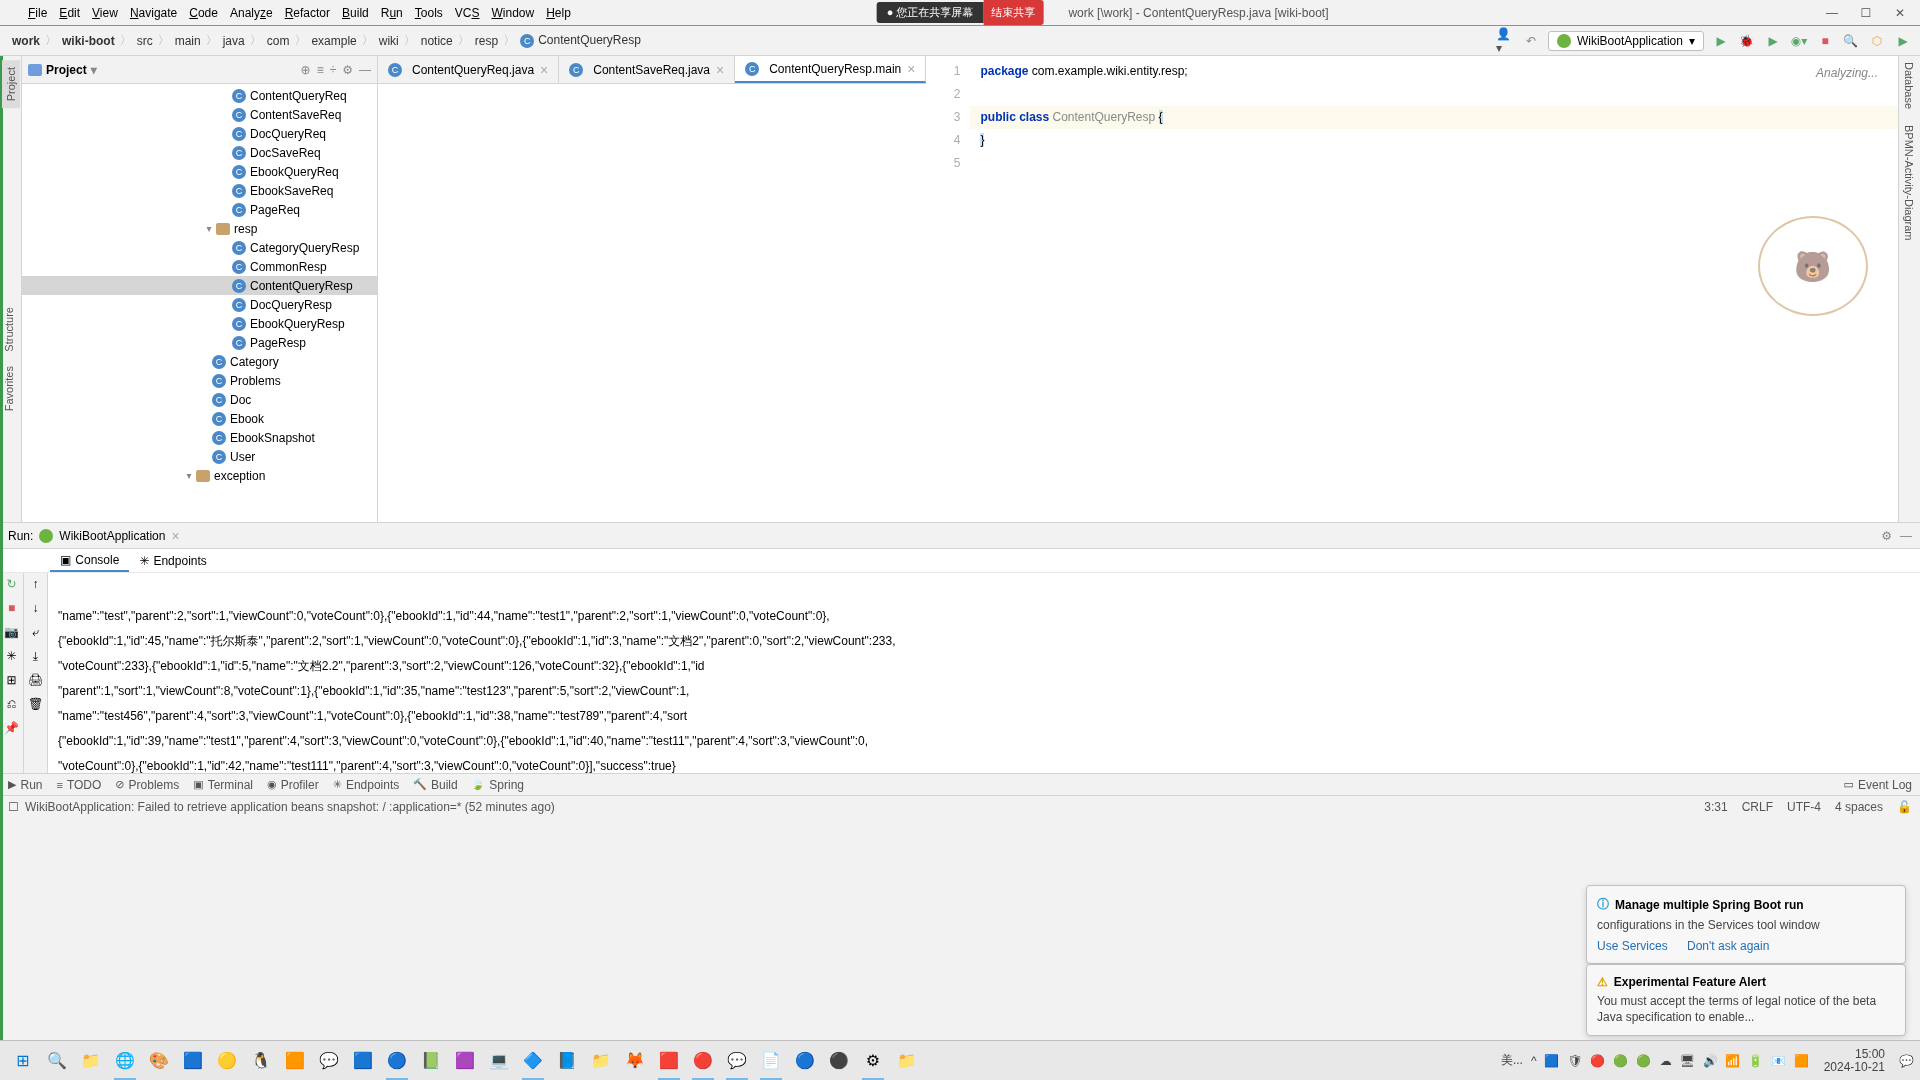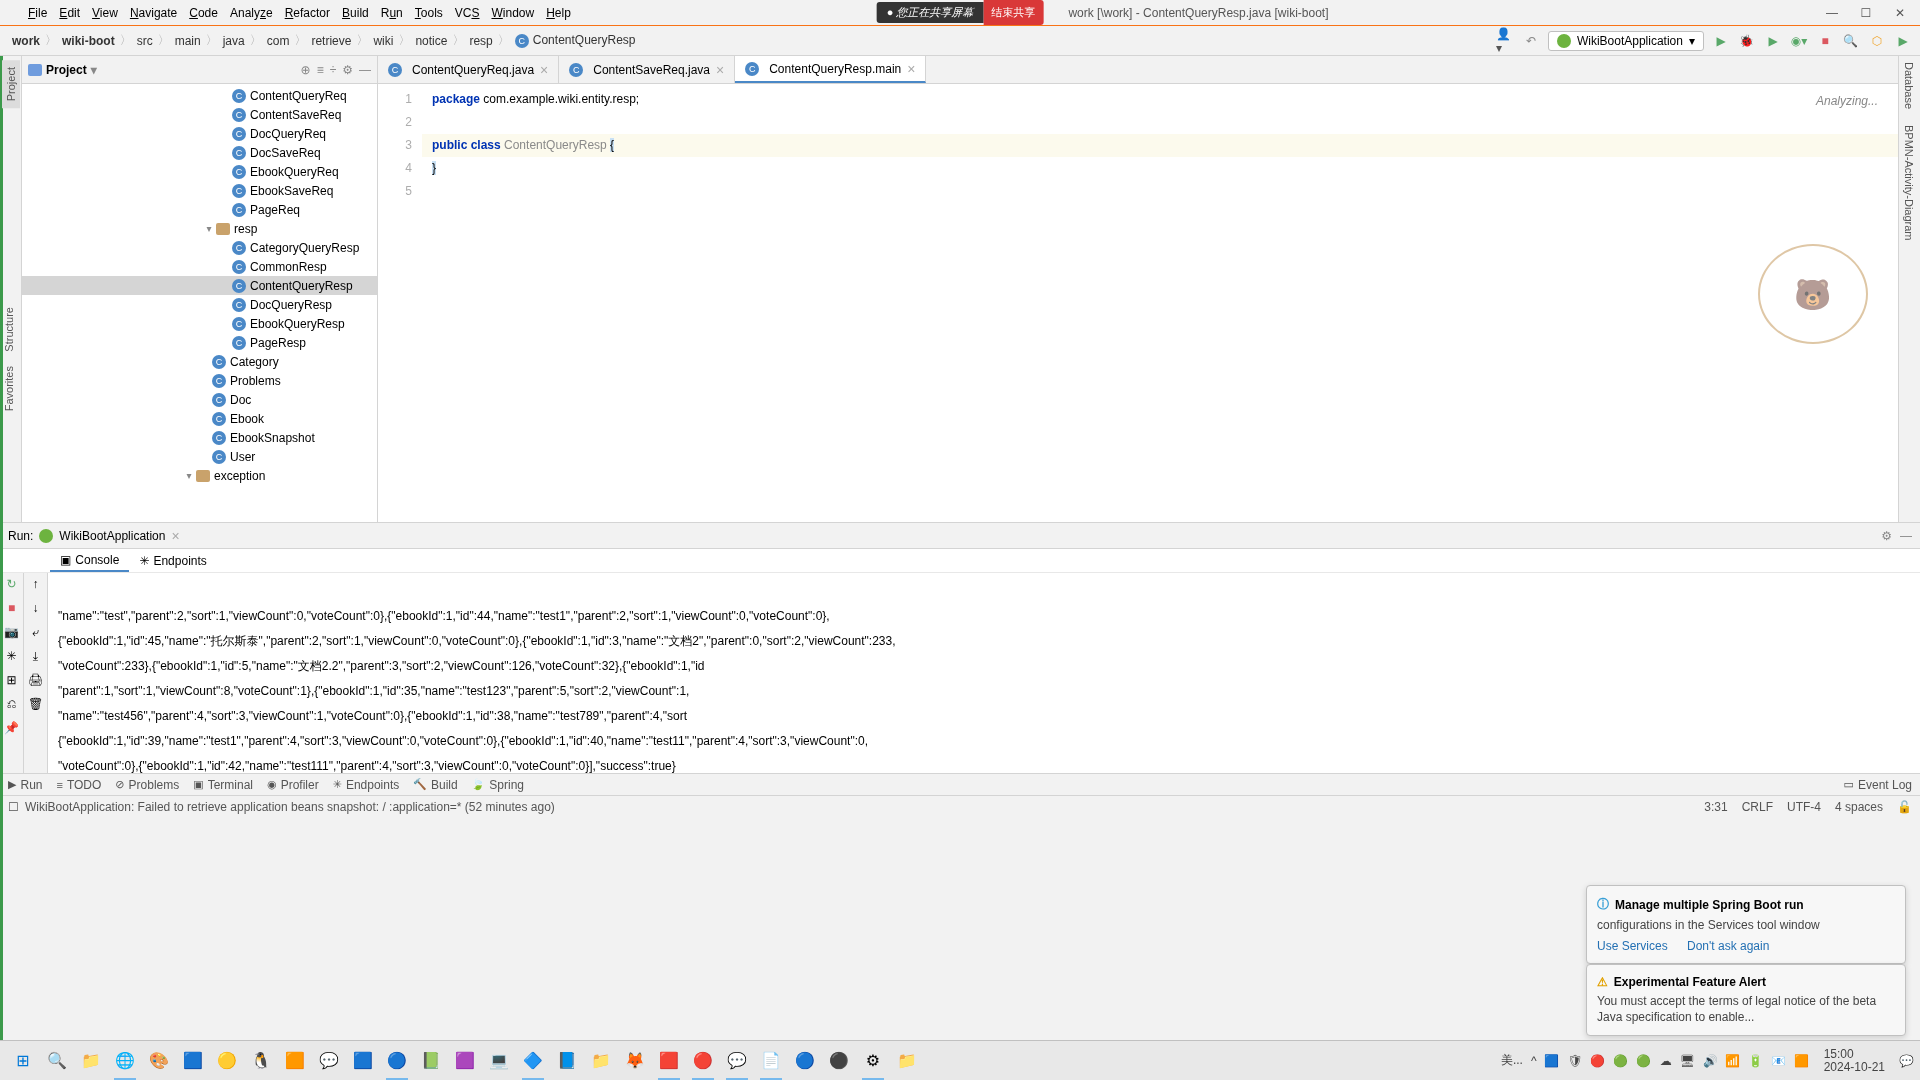--- a/index.html
+++ b/index.html
@@ -5,21 +5,21 @@
 * { margin: 0; padding: 0; box-sizing: border-box; font-family: "Segoe UI", Arial, sans-serif; font-size: 12px; }
 body { background: #f2f2f2; width: 1920px; height: 1080px; overflow: hidden; position: relative; }
 
 
 .title-bar { height: 26px; background: #f2f2f2; display: flex; align-items: center; border-bottom: 1px solid #f97316; }
 .menu-bar { display: flex; align-items: center; padding-left: 22px; }
 .menu-item { padding: 3px 6px; cursor: pointer; }
 .menu-item u { text-decoration: underline; }
 .title-text { flex: 1; text-align: center; color: #555; font-size: 12px; }
 .share-badge { position: absolute; left: 50%; top: 0; transform: translateX(-50%); display: flex; align-items: center; }
-.share-left { background: #333; color: #fff; padding: 3px 10px; font-size: 11px; border-radius: 3px 0 0 3px; font-style: italic; }
+.share-left { background: #333; color: #fff; padding: 3px 10px; font-size: 11px; border-radius: 3px 0 0 3px; }
 .share-right { background: #d93838; color: #fff; padding: 5px 8px; font-size: 11px; border-radius: 0 3px 3px 0; }
 .win-controls { display: flex; gap: 10px; padding-right: 8px; }
 .win-btn { width: 24px; height: 16px; display: flex; align-items: center; justify-content: center; color: #555; }
 
 
 .nav-bar { height: 30px; background: #f2f2f2; display: flex; align-items: center; border-bottom: 1px solid #d4d4d4; padding: 0 8px; }
 .breadcrumbs { display: flex; align-items: center; font-size: 12px; }
 .crumb { padding: 2px 4px; color: #333; }
 .crumb-sep { color: #aaa; margin: 0 1px; }
 .nav-right { margin-left: auto; display: flex; align-items: center; gap: 8px; }
@@ -44,21 +44,21 @@
 .tree-item { display: flex; align-items: center; height: 19px; padding-left: 0; cursor: pointer; }
 .tree-item.selected { background: #d5d5d5; }
 .tree-indent { display: inline-block; }
 .tree-arrow { width: 14px; color: #888; text-align: center; font-size: 10px; }
 .class-icon { width: 14px; height: 14px; background: #4a88c7; border-radius: 50%; display: inline-flex; align-items: center; justify-content: center; color: #fff; font-size: 9px; margin-right: 4px; }
 .class-icon::before { content: "C"; }
 .pkg-icon { width: 14px; height: 12px; background: #c9a26b; display: inline-block; border-radius: 2px; margin-right: 4px; }
 .tree-label { color: #000; }
 
 
-.editor-area { flex: 1; display: flex; flex-direction: column; background: #fff; position: relative; }
+.editor-area { flex: 1; display: flex; flex-direction: row; background: #fff; position: relative; }
 .editor-tabs { height: 28px; display: flex; background: #f2f2f2; border-bottom: 1px solid #d4d4d4; }
 .editor-tab { display: flex; align-items: center; padding: 0 10px; gap: 6px; border-right: 1px solid #d4d4d4; }
 .editor-tab.active { background: #fff; border-bottom: 2px solid #4a88c7; }
 .tab-close { color: #aaa; font-size: 14px; }
 .editor-body { flex: 1; display: flex; position: relative; }
 .gutter-nums { width: 44px; background: #fff; text-align: right; padding: 4px 10px 0 0; color: #adadad; font-family: Consolas, monospace; font-size: 13px; line-height: 23px; }
 .code { flex: 1; padding: 4px 0 0 10px; font-family: Consolas, monospace; font-size: 13px; line-height: 23px; position: relative; }
 .code-line { white-space: pre; }
 .hl-line { background: #fcfaed; position: absolute; left: 0; right: 0; height: 23px; top: 50px; }
 .kw { color: #0033b3; font-weight: bold; }
@@ -100,21 +100,21 @@
 
 
 .status-bar { height: 22px; background: #f2f2f2; border-top: 1px solid #d4d4d4; display: flex; align-items: center; padding: 0 8px; font-size: 11px; color: #555; }
 .status-right { margin-left: auto; display: flex; gap: 14px; }
 
 
 .taskbar { position: absolute; bottom: 0; left: 0; right: 0; height: 40px; background: #e8e8e8; border-top: 1px solid #c0c0c0; display: flex; align-items: center; padding: 0 6px; }
 .tb-icon { width: 30px; height: 30px; margin: 0 2px; border-radius: 3px; display: flex; align-items: center; justify-content: center; font-size: 16px; position: relative; }
 .tb-icon.active::after { content: ""; position: absolute; bottom: -4px; left: 4px; right: 4px; height: 2px; background: #76b9ed; }
 .tb-tray { margin-left: auto; display: flex; align-items: center; gap: 8px; font-size: 11px; color: #444; }
-.tb-clock { text-align: left; line-height: 13px; padding: 0 6px; }
+.tb-clock { text-align: right; line-height: 13px; padding: 0 6px; }
 
 .left-side-structure { position: absolute; left: 0; top: 300px; width: 22px; }
 .right-gutter-tabs { position: absolute; right: 0; top: 56px; width: 22px; display:flex; flex-direction:column; align-items:center; gap:4px;}
 .right-vtab { writing-mode: vertical-rl; padding: 6px 2px; font-size: 11px; color: #555; }
 
 .left-border { position:absolute; left:0; top:56px; bottom:40px; width:3px; background:#3c9a4b; }
 </style>
 </head>
 <body>
 
@@ -157,21 +157,21 @@
     <span class="crumb" style="font-weight:bold">wiki-boot</span>
       <span class="crumb-sep">〉</span>
     <span class="crumb">src</span>
       <span class="crumb-sep">〉</span>
     <span class="crumb">main</span>
       <span class="crumb-sep">〉</span>
     <span class="crumb">java</span>
       <span class="crumb-sep">〉</span>
     <span class="crumb">com</span>
       <span class="crumb-sep">〉</span>
-    <span class="crumb">retrieve</span>
+    <span class="crumb">example</span>
       <span class="crumb-sep">〉</span>
     <span class="crumb">wiki</span>
       <span class="crumb-sep">〉</span>
     <span class="crumb">notice</span>
       <span class="crumb-sep">〉</span>
     <span class="crumb">resp</span>
       <span class="crumb-sep">〉</span>
     <span class="crumb"><span class="class-icon"></span><span>ContentQueryResp</span></span>
   </div>
   <div class="nav-right">

